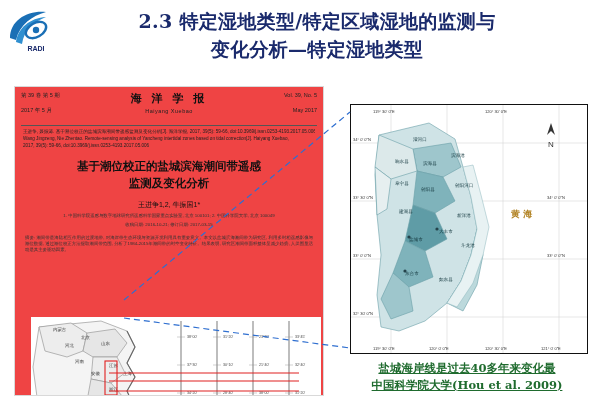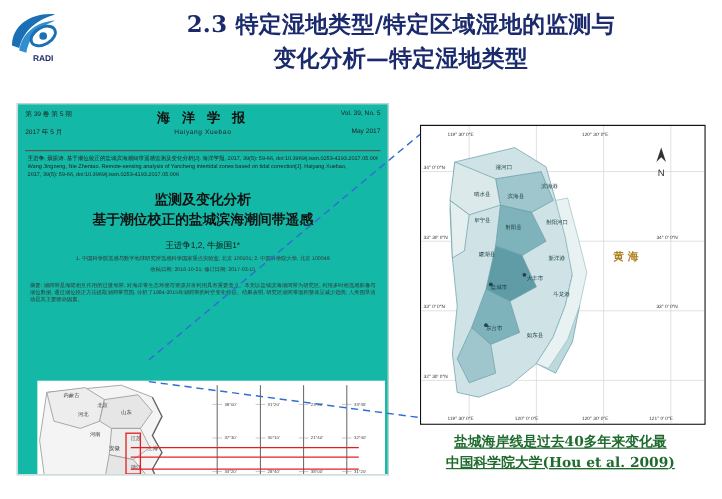--- a/index.html
+++ b/index.html
@@ -10,33 +10,33 @@
     position:relative;
     overflow:hidden;
   }
   
   .logo {
     position:absolute; left:6px; top:8px; width:60px; height:46px;
   }
   .logo svg { display:block; }
   
   .title {
-    position:absolute; left:70px; top:8px; width:528px;
+    position:absolute; left:53px; top:8px; width:528px;
     text-align:center;
     font-family:"DejaVu Serif", serif;
     font-size:19px;
     font-weight:bold;
     color:#1a2a6c;
     line-height:1.45;
     letter-spacing:0.3px;
   }
   
   .paper {
     position:absolute; left:14px; top:86px; width:310px; height:310px;
-    background:#14b8a6;
+    background:#ef4444;
     border:1px solid #d9d9d9;
     box-sizing:border-box;
     overflow:hidden;
   }
   .journal-head {
     position:relative; height:34px; border-bottom:1px solid #555;
     margin:4px 6px 0 6px;
   }
   .jh-center {
     position:absolute; left:50%; top:0px; transform:translateX(-50%);
@@ -128,22 +128,22 @@
     <div class="jh-right2">May 2017</div>
   </div>
 
   <div class="cite-line">
     <div>王进争, 聂振涛. 基于潮位校正的盐城滨海潮间带遥感监测及变化分析[J]. 海洋学报, 2017, 39(5): 59-66, doi:10.3969/j.issn.0253-4193.2017.05.006</div>
     <div>Wang Jingzeng, Nie Zhentao. Remote-sensing analysis of Yancheng intertidal zones based on tidal correction[J]. Haiyang Xuebao,</div>
     <div>2017, 39(5): 59-66, doi:10.3969/j.issn.0253-4193.2017.05.006</div>
   </div>
 
   <div class="paper-title">
+    <div>基于潮位校正的盐城滨海潮间带遥感</div>
     <div>监测及变化分析</div>
-    <div>基于潮位校正的盐城滨海潮间带遥感</div>
   </div>
 
   <div class="paper-authors">王进争1,2, 牛振国1*</div>
   <div class="paper-affil">1. 中国科学院遥感与数字地球研究所遥感科学国家重点实验室, 北京 100101; 2. 中国科学院大学, 北京 100049</div>
   <div class="paper-affil">收稿日期: 2016-10-21; 修订日期: 2017-03-15</div>
   <div class="paper-abs">摘要: 潮间带是海陆相互作用的过渡地带, 对海岸带生态环境与资源开发利用具有重要意义。本文以盐城滨海潮间带为研究区, 利用多时相遥感影像与潮位数据, 通过潮位校正方法提取潮间带范围, 分析了1984-2015年潮间带的时空变化特征。结果表明, 研究区潮间带面积整体呈减少趋势, 人类围垦活动是其主要驱动因素。</div>
 
   <div class="china-map">
     <svg width="290" height="165" viewBox="0 0 290 165">
 

